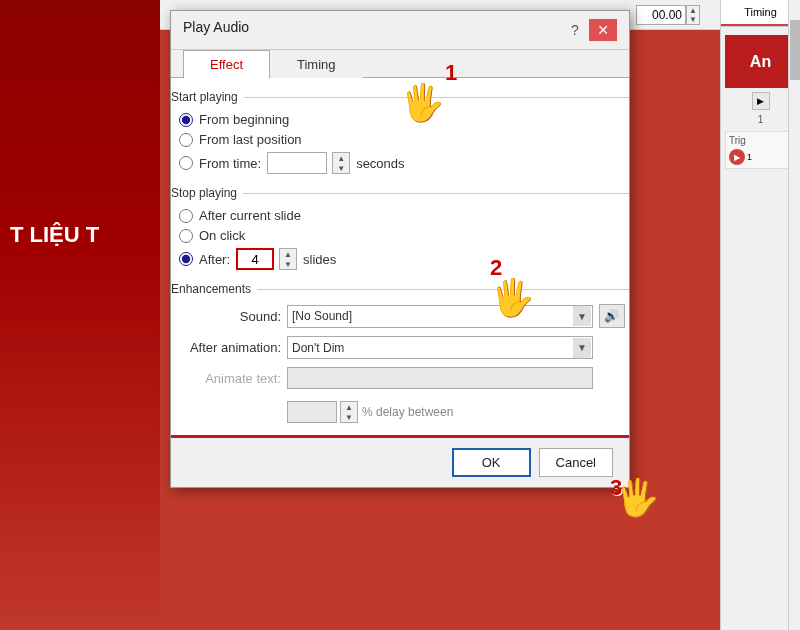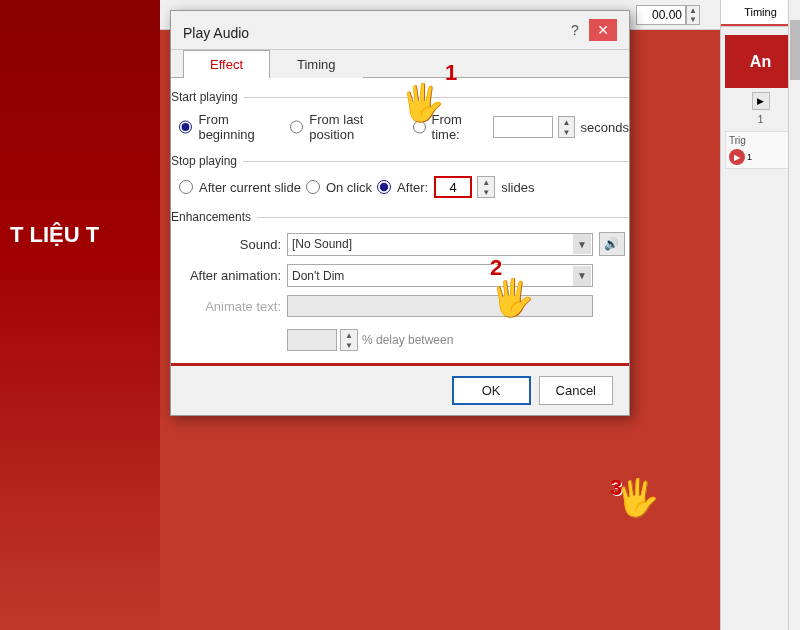--- a/index.html
+++ b/index.html
@@ -147,21 +147,21 @@
       background: #f0f0f0;
       border: 1px solid #999;
       box-shadow: 3px 3px 12px rgba(0,0,0,0.4);
       position: relative;
     }
     .dialog-titlebar {
       background: #f0f0f0;
       border-bottom: 1px solid #ccc;
       padding: 8px 12px;
       display: flex;
-      align-items: flex-end;
+      align-items: flex-start;
       justify-content: space-between;
     }
     .dialog-title {
       font-size: 14px;
       font-weight: normal;
       color: #222;
     }
     .dialog-titlebar-btns {
       display: flex;
       gap: 4px;
@@ -242,21 +242,21 @@
     .section-label::after {
       content: '';
       flex: 1;
       height: 1px;
       background: #ccc;
     }
 
     
     .radio-group {
       display: flex;
-      flex-direction: row;
+      flex-direction: column;
       gap: 5px;
       margin-bottom: 12px;
       padding-left: 8px;
     }
     .radio-row {
       display: flex;
       align-items: center;
       gap: 6px;
       font-size: 13px;
       color: #333;

